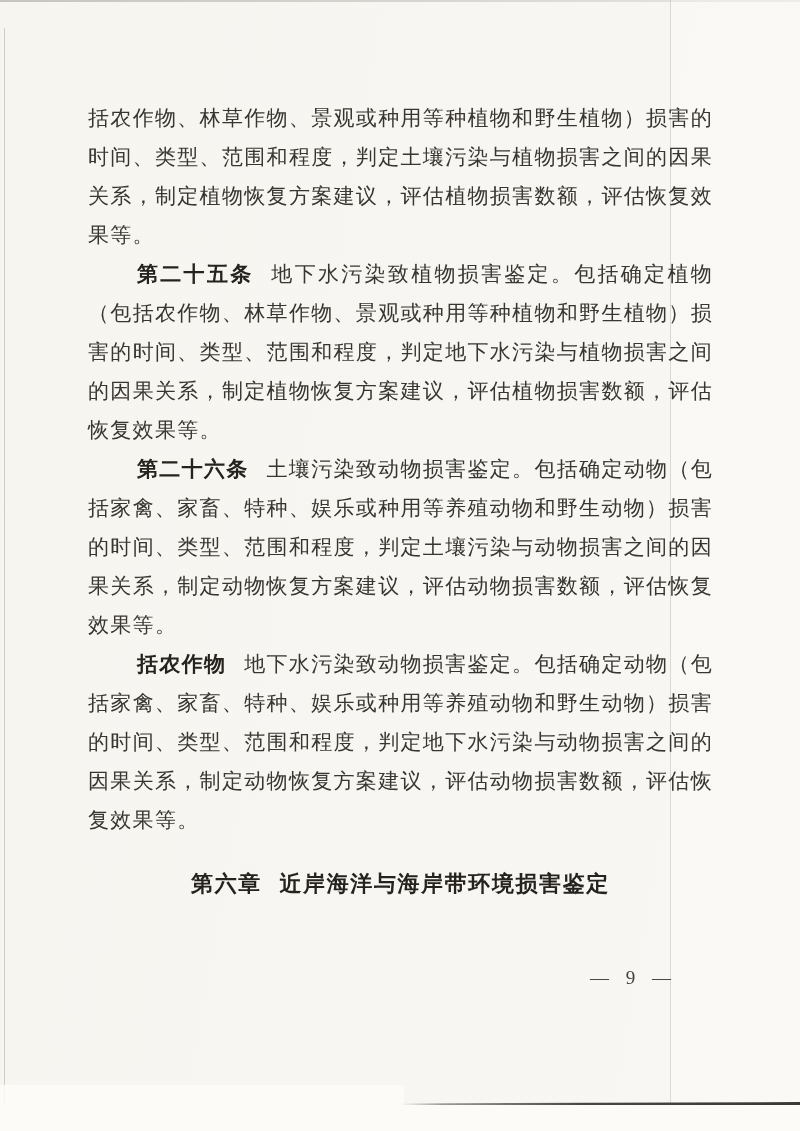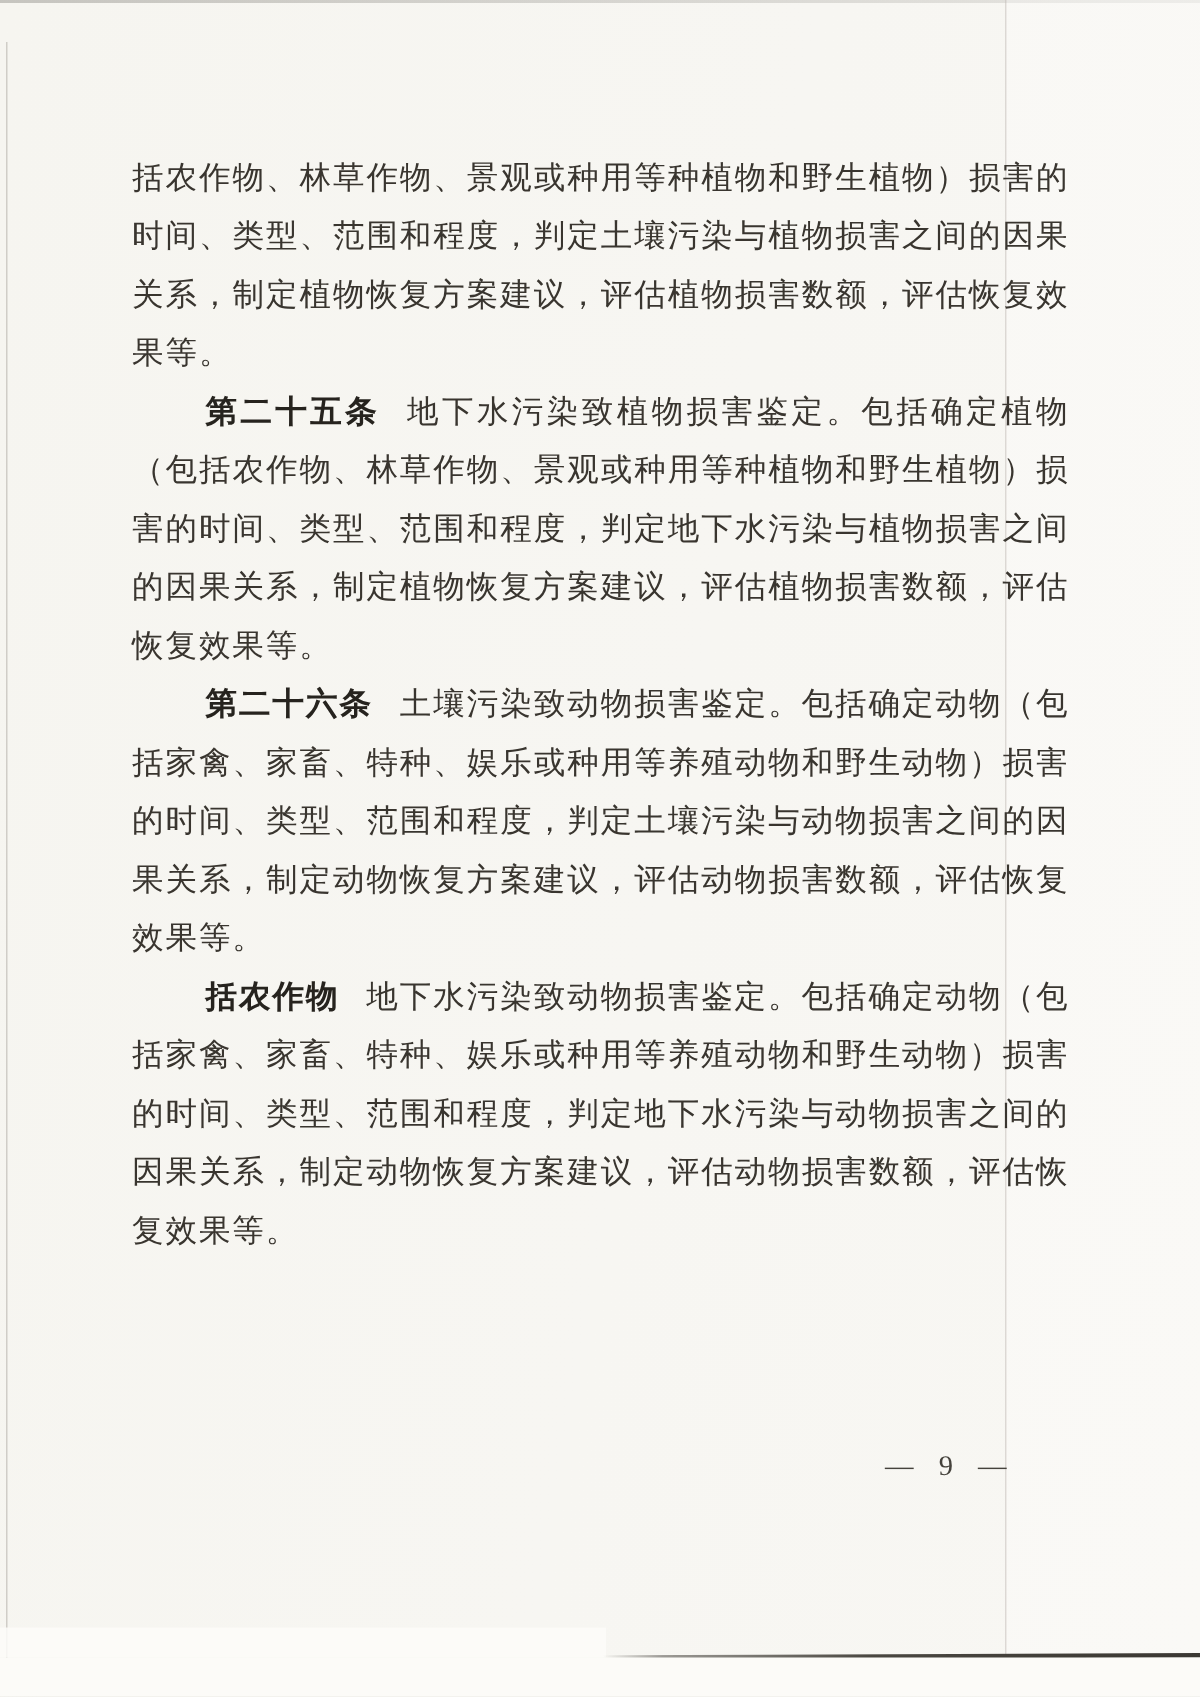--- a/index.html
+++ b/index.html
@@ -93,20 +93,21 @@
   <main class="content">
 
     <p class="para first"><span class="term"></span><span class="ptext">括农作物、林草作物、景观或种用等种植物和野生植物）损害的时间、类型、范围和程度，判定土壤污染与植物损害之间的因果关系，制定植物恢复方案建议，评估植物损害数额，评估恢复效果等。</span></p>
 
     <p class="para indent"><span class="term">第二十五条</span><span class="ptext">地下水污染致植物损害鉴定。包括确定植物（包括农作物、林草作物、景观或种用等种植物和野生植物）损害的时间、类型、范围和程度，判定地下水污染与植物损害之间的因果关系，制定植物恢复方案建议，评估植物损害数额，评估恢复效果等。</span></p>
 
     <p class="para indent"><span class="term">第二十六条</span><span class="ptext">土壤污染致动物损害鉴定。包括确定动物（包括家禽、家畜、特种、娱乐或种用等养殖动物和野生动物）损害的时间、类型、范围和程度，判定土壤污染与动物损害之间的因果关系，制定动物恢复方案建议，评估动物损害数额，评估恢复效果等。</span></p>
 
     <p class="para indent"><span class="term">括农作物</span><span class="ptext">地下水污染致动物损害鉴定。包括确定动物（包括家禽、家畜、特种、娱乐或种用等养殖动物和野生动物）损害的时间、类型、范围和程度，判定地下水污染与动物损害之间的因果关系，制定动物恢复方案建议，评估动物损害数额，评估恢复效果等。</span></p>
 
+    <h2 class="chapter"><span class="ch-label">第六章</span><span class="ch-title">近岸海洋与海岸带环境损害鉴定</span></h2>
 
 
   </main>
 
   <div class="pagenum">— 9 —</div>
 
   <div class="bottom-left-light"></div>
   <div class="bottom-line"></div>
   <div class="bottom-strip"></div>
 

